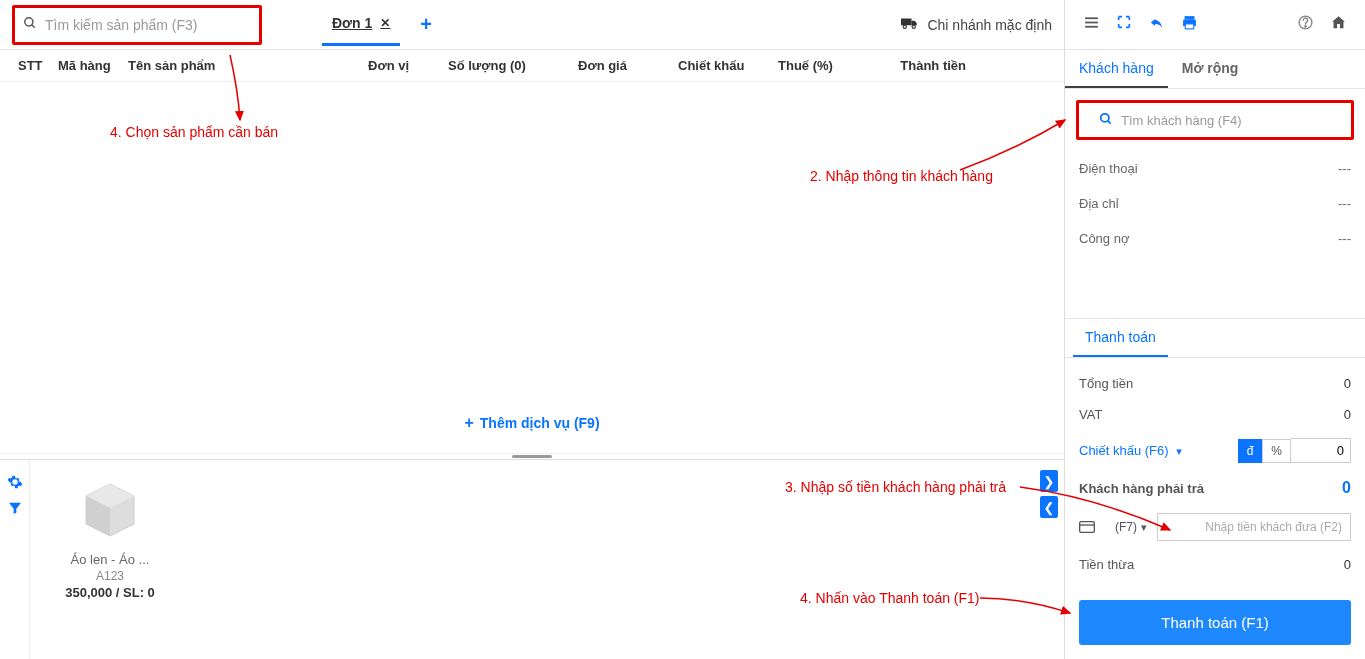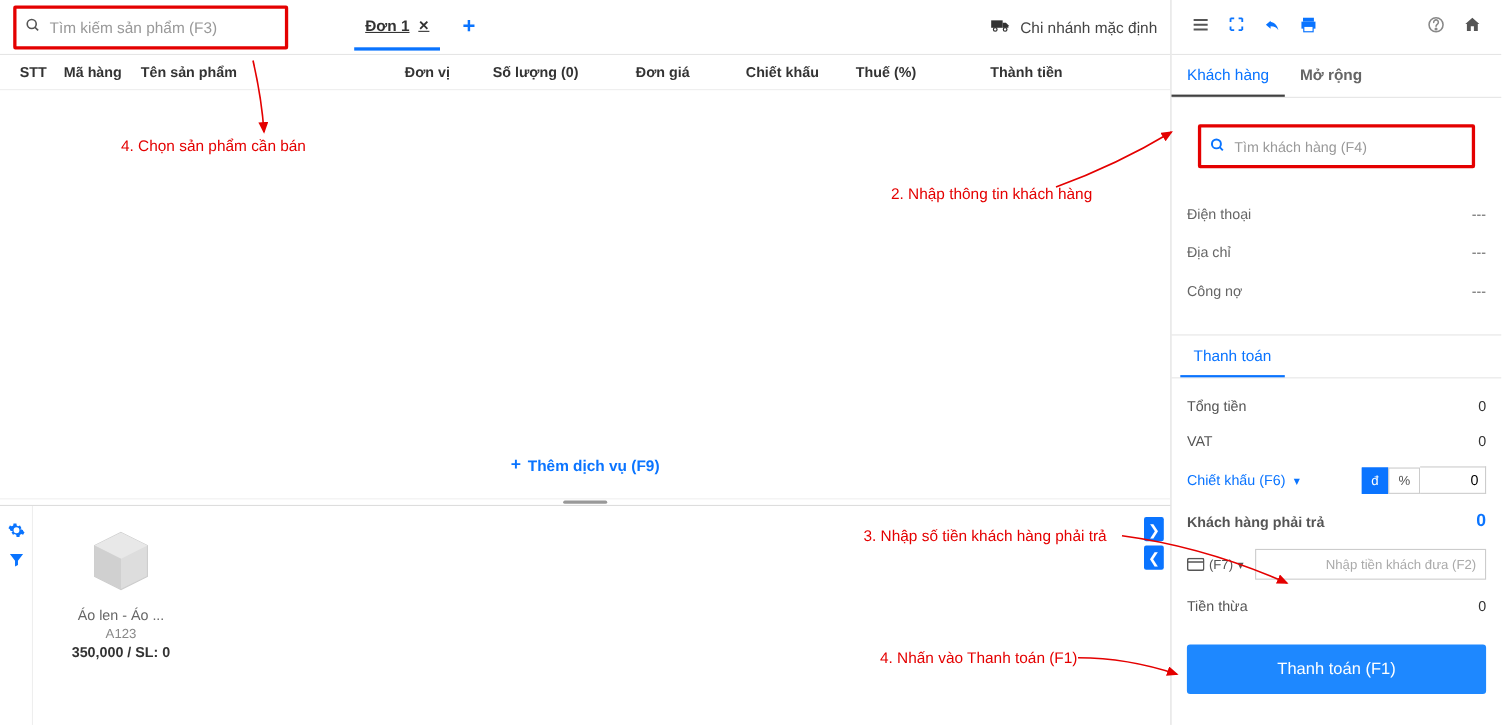--- a/index.html
+++ b/index.html
@@ -60,21 +60,21 @@
 .r-top .ic { color: #555; margin: 0 8px; cursor: pointer; font-size: 17px; }
 .r-top .ic.blue { color: #0a74ff; }
 .r-top .spacer { flex: 1; }
 
 
 .r-tabs { display: flex; border-bottom: 1px solid #e5e5e5; }
 .r-tab { padding: 10px 14px; font-size: 14px; color: #666; cursor: pointer; font-weight: bold; }
 .r-tab.active { color: #0a74ff; border-bottom: 2px solid #404040; font-weight: 500; }
 
 
-.cust-search { margin: 24px; border: 3px solid #e40000; border-radius: 2px; height: 40px; display: flex; align-items: center; padding: 0 8px; }
+.cust-search { margin: 11px; border: 3px solid #e40000; border-radius: 2px; height: 40px; display: flex; align-items: center; padding: 0 20px; }
 .cust-search .ic { color: #0a74ff; margin-right: 8px; font-weight: bold; }
 .cust-search input { border: none; outline: none; width: 100%; font-size: 13px; background: transparent; }
 .cust-search input::placeholder { color: #999; }
 
 .info-rows { padding: 0 14px; }
 .info-row { display: flex; justify-content: space-between; padding: 10px 0; font-size: 13px; color: #666; }
 .info-row .val { color: #666; }
 
 
 .pay-section { border-top: 1px solid #e5e5e5; margin-top: auto; }
@@ -89,21 +89,21 @@
 .discount-ctrl .btn { padding: 4px 8px; border: 1px solid #ccc; font-size: 12px; cursor: pointer; }
 .discount-ctrl .btn.active { background: #0a74ff; color: #fff; border-color: #0a74ff; }
 .discount-ctrl input { width: 60px; text-align: right; border: 1px solid #ccc; border-left: none; padding: 4px 6px; font-size: 13px; }
 .chev { font-size: 11px; margin-left: 4px; color: #0a74ff; }
 
 .pay-input-row { display: flex; align-items: center; padding: 8px 0; gap: 10px; }
 .card-sel { display: flex; align-items: center; font-size: 12px; color: #555; cursor: pointer; }
 .pay-input { flex: 1; border: 1px solid #ccc; padding: 6px 8px; font-size: 12px; text-align: right; color: #999; }
 .pay-input::placeholder { color: #aaa; }
 
-.checkout-btn { margin: 10px 14px 28px; background: #1e88ff; color: #fff; text-align: center; padding: 14px 0; font-size: 15px; font-weight: 500; border-radius: 3px; cursor: pointer; }
+.checkout-btn { margin: 10px 14px 14px; background: #1e88ff; color: #fff; text-align: center; padding: 14px 0; font-size: 15px; font-weight: 500; border-radius: 3px; cursor: pointer; }
 
 
 .anno { position: absolute; color: #e40000; font-size: 14px; font-weight: 400; pointer-events: none; z-index: 50; }
 .arrow-line { position: absolute; pointer-events: none; z-index: 49; }
 </style>
 </head>
 <body>
 
 <div class="container">
   <div class="left-panel">
@@ -294,21 +294,21 @@
         <div class="pay-row bold">
           <span>Khách hàng phải trả</span>
           <span class="val">0</span>
         </div>
         <div class="pay-input-row">
           <span class="card-sel">
             <svg width="16" height="12" viewBox="0 0 24 18" fill="none" stroke="#555" stroke-width="2">
                 <rect x="1" y="1" width="22" height="16" rx="2"></rect>
                 <line x1="1" y1="6" x2="23" y2="6"></line>
               </svg>
-            <span style="margin-left:4px">(F7)</span>
+            <span style="margin-left:20px">(F7)</span>
             <span class="chev" style="color:#555">▾</span>
           </span>
           <input class="pay-input" placeholder="Nhập tiền khách đưa (F2)" style="">
         </div>
         <div class="pay-row">
           <span>Tiền thừa</span>
           <span class="val">0</span>
         </div>
       </div>
       <div class="checkout-btn">

